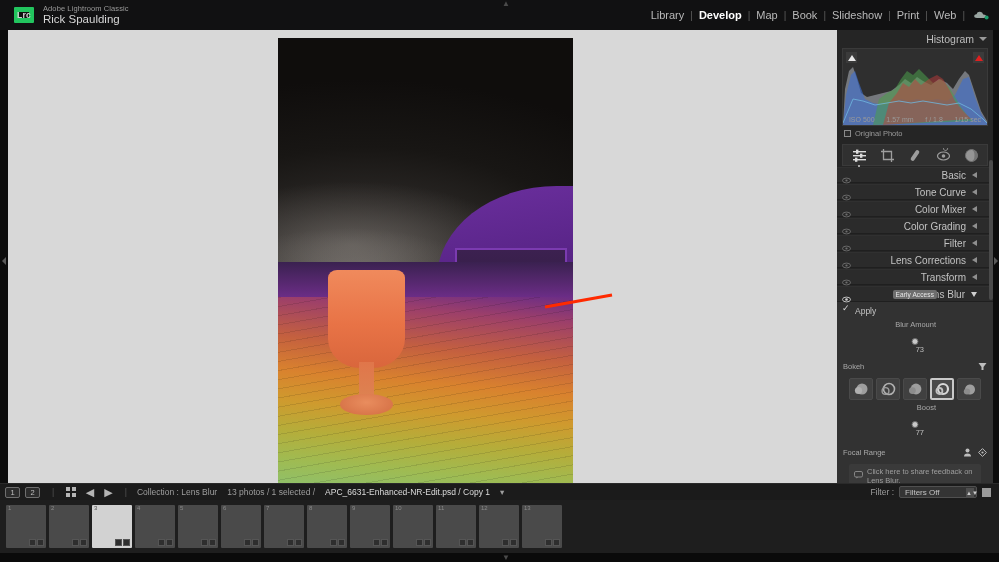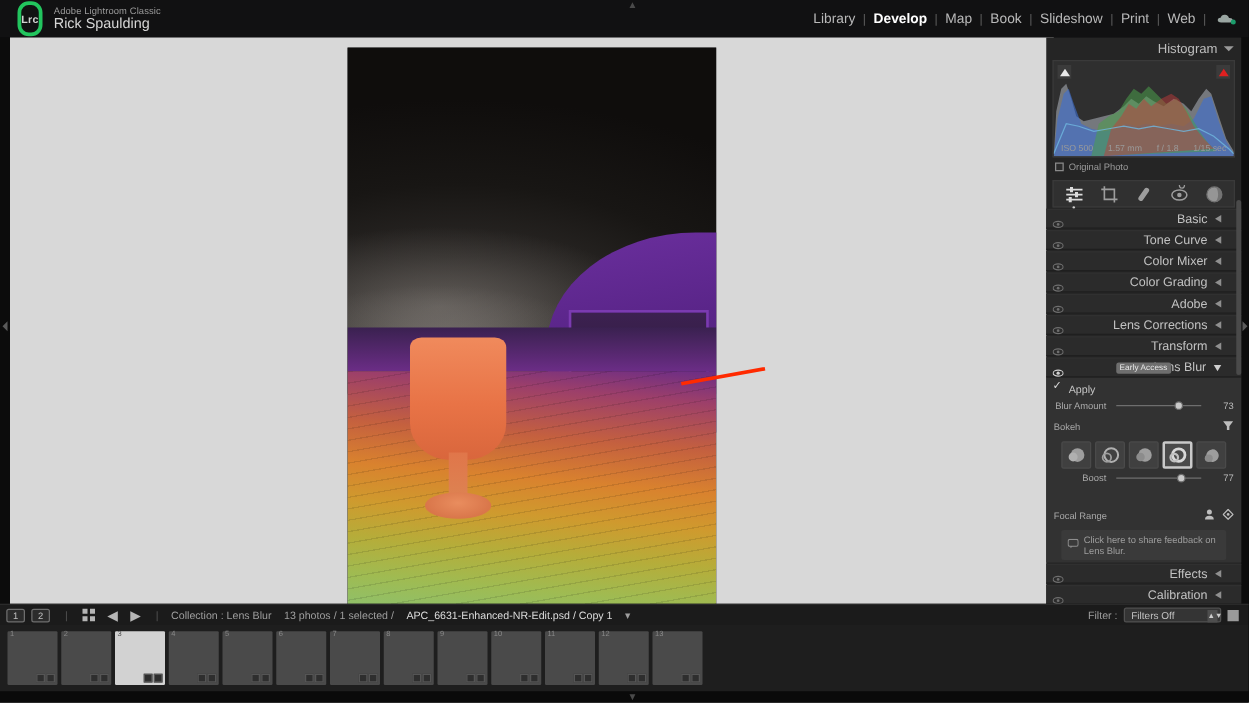--- a/index.html
+++ b/index.html
@@ -10,22 +10,22 @@
     -webkit-font-smoothing: antialiased;
   }
   .app { position: relative; width: 999px; height: 562px; background: #0a0a0a; }
 
   
   .titlebar {
     position: absolute; left: 0; top: 0; width: 999px; height: 30px;
     background: #111112; display: flex; align-items: center;
   }
   .lrc-badge {
-    margin-left: 14px; width: 20px; height: 28px; border: 3px solid #22c55e;
-    border-radius: 9px; color: #d2d2d2; font-size: 8.5px; font-weight: bold;
+    margin-left: 14px; width: 20px; height: 16px; border: 5px solid #22c55e;
+    border-radius: 1px; color: #d2d2d2; font-size: 8.5px; font-weight: bold;
     display: flex; align-items: center; justify-content: center; letter-spacing: .3px;
   }
   .brandwrap { margin-left: 9px; line-height: 1.05; }
   .brand-sub { font-size: 7.5px; color: #9b9b9b; letter-spacing: .1px; }
   .brand-user { font-size: 11.5px; color: #d6d6d6; margin-top: 1px; }
 
   .modulebar { position: absolute; right: 10px; top: 9px; display: flex; align-items: center; font-size: 11px; }
   .modulebar .mod { color: #b9b9b9; padding: 0 6px; cursor: pointer; }
   .modulebar .mod.active { color: #fff; font-weight: bold; }
   .modulebar .sep { color: #5c5c5c; font-size: 10px; }
@@ -175,40 +175,40 @@
     position: absolute; right: 56px; background: #6e6e6e; color: #e8e8e8;
     font-size: 6.5px; padding: 1px 3px; border-radius: 2px; letter-spacing: .1px;
   }
 
   .lensblur-body { background: #323232; padding: 4px 6px 2px 6px; }
   .apply-row { display: flex; align-items: center; gap: 4px; color: #c5c5c5; font-size: 8.5px; margin-bottom: 4px; }
   .chk-on { width: 8px; height: 8px; position: relative; }
   .chk-on::after {
     content: '✓'; position: absolute; left: -1px; top: -4px; color: #d8d8d8; font-size: 9px;
   }
-  .slider-row { display: flex; align-items: center; gap: 8px; margin: 3px 0; }
+  .slider-row { display: flex; align-items: center; gap: 8px; margin: 3px 0; flex-direction: column; }
   .slider-row .slabel { color: #a8a8a8; font-size: 7.5px; width: 42px; text-align: right; }
   .slider-track { flex: 1; height: 9px; position: relative; }
   .slider-track .line { position: absolute; top: 4px; left: 0; width: 100%; height: 1px; background: #6e6e6e; }
   .slider-track .knob {
     position: absolute; top: 1px; width: 7px; height: 7px; border-radius: 50%;
     background: #c9c9c9; border: 1px solid #6a6a6a; transform: translateX(-50%);
   }
   .slider-row .sval { color: #bdbdbd; font-size: 7.5px; width: 18px; text-align: right; }
 
   .bokeh-hdr { display: flex; align-items: center; justify-content: space-between; margin-top: 3px; }
   .bokeh-hdr .t { color: #a8a8a8; font-size: 7.5px; }
   .bokeh-shapes { display: flex; gap: 3px; margin-top: 3px; justify-content: center; }
   .bshape {
     width: 24px; height: 22px; background: #404040; border: 1px solid #4a4a4a;
     border-radius: 2px; display: flex; align-items: center; justify-content: center; cursor: pointer;
   }
   .bshape.sel { border: 2px solid #c9c9c9; background: #4a4a4a; }
 
-  .focal-hdr { display: flex; align-items: center; justify-content: space-between; margin-top: 16px; }
+  .focal-hdr { display: flex; align-items: center; justify-content: space-between; margin-top: 6px; }
   .focal-hdr .t { color: #a8a8a8; font-size: 7.5px; }
   .focal-hdr .icons { display: flex; gap: 6px; align-items: center; }
 
   .highlight-box {
     border: 2px solid #ffe800; border-radius: 3px; margin: 2px 2px 0 2px; padding: 2px 3px 1px 3px;
   }
   .depth-strip {
     height: 20px; background: #3d3d3d; border: 1px solid #4e4e4e; position: relative; border-radius: 2px;
   }
   .depth-strip .handle {
@@ -458,21 +458,21 @@
             <circle cx="4.5" cy="4.5" r="1.1" fill="#6f6f6f"></circle>
           </svg></span>
       <span class="lbl">Color Grading</span>
       <span class="tri-l"></span>
     </div>
     <div class="panel-row">
       <span class="eye"><svg width="9" height="9" viewBox="0 0 9 9">
             <ellipse cx="4.5" cy="4.5" rx="4" ry="2.4" fill="none" stroke="#6f6f6f" stroke-width=".9"></ellipse>
             <circle cx="4.5" cy="4.5" r="1.1" fill="#6f6f6f"></circle>
           </svg></span>
-      <span class="lbl">Adobe</span>
+      <span class="lbl">Filter</span>
       <span class="tri-l"></span>
     </div>
     <div class="panel-row">
       <span class="eye"><svg width="9" height="9" viewBox="0 0 9 9">
             <ellipse cx="4.5" cy="4.5" rx="4" ry="2.4" fill="none" stroke="#6f6f6f" stroke-width=".9"></ellipse>
             <circle cx="4.5" cy="4.5" r="1.1" fill="#6f6f6f"></circle>
           </svg></span>
       <span class="lbl">Lens Corrections</span>
       <span class="tri-l"></span>
     </div>

